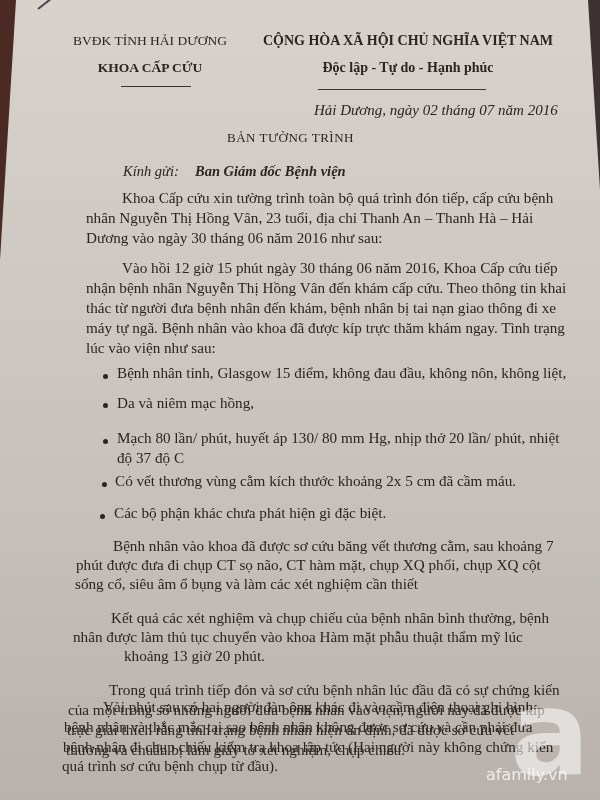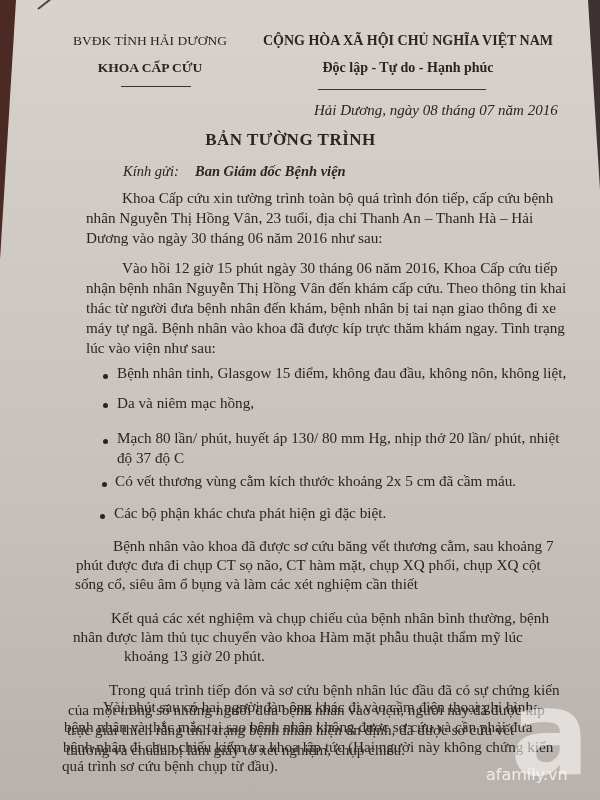--- a/index.html
+++ b/index.html
@@ -27,21 +27,21 @@
     position:absolute; left:38px; top:8px; width:22px; height:2px;
     background:#4a4548; transform:rotate(-38deg); transform-origin:left center;
   }
   .t { position:absolute; white-space:nowrap; }
   .hdr-left { left:0; width:300px; text-align:center; }
   .hdr-small { font-size:13.5px; top:33px; }
   .hdr-bold { font-weight:bold; font-size:13.5px; top:60px; }
   .hdr-right { left:258px; width:300px; text-align:center; }
   .rule { position:absolute; height:1px; background:#3a3433; }
   .date { font-style:italic; font-size:15px; left:314px; top:102px; }
-  .title { font-weight:bold; font-size:17px; left:0; width:581px; text-align:center; top:130px; letter-spacing:0.5px;}
+  .title { font-weight:normal; font-size:13px; left:0; width:581px; text-align:center; top:130px; letter-spacing:0.5px;}
   .kinh { font-style:italic; font-weight:normal; font-size:14.5px; left:123px; top:163px; }
   .kinh-to { font-style:italic; font-weight:bold; font-size:14.5px; left:195px; top:163px; }
   .body-line { font-size:15.2px; left:86px; }
   .ind { left:122px; }
   .bullet-dot {
     position:absolute; width:5px; height:5px; border-radius:50%; background:#2a2422;
   }
   .b-line { font-size:15.2px; left:117px; }
   .watermark-a {
     position:absolute; left:505px; top:683px; width:90px; height:100px;
@@ -62,21 +62,21 @@
 <div class="pen-mark"></div>
 
 <div class="t hdr-left hdr-small">BVĐK TỈNH HẢI DƯƠNG</div>
 <div class="t hdr-left hdr-bold">KHOA CẤP CỨU</div>
 <div class="rule" style="left:121px;top:86px;width:70px;"></div>
 
 <div class="t hdr-right hdr-small" style="font-weight:bold;font-size:14px;">CỘNG HÒA XÃ HỘI CHỦ NGHĨA VIỆT NAM</div>
 <div class="t hdr-right hdr-bold" style="font-size:14px;">Độc lập - Tự do - Hạnh phúc</div>
 <div class="rule" style="left:318px;top:89px;width:168px;"></div>
 
-<div class="t date">Hải Dương, ngày 08 tháng 07 năm 2016</div>
+<div class="t date">Hải Dương, ngày 02 tháng 07 năm 2016</div>
 
 <div class="t title">BẢN TƯỜNG TRÌNH</div>
 
 <div class="t kinh">Kính gửi:</div>
 <div class="t kinh-to">Ban Giám đốc Bệnh viện</div>
 
 <div class="t body-line ind" style="top:189px;">Khoa Cấp cứu xin tường trình toàn bộ quá trình đón tiếp, cấp cứu bệnh</div>
 <div class="t body-line" style="top:209px;">nhân Nguyễn Thị Hồng Vân, 23 tuổi, địa chỉ Thanh An – Thanh Hà – Hải</div>
 <div class="t body-line" style="top:229px;">Dương vào ngày 30 tháng 06 năm 2016 như sau:</div>
 

